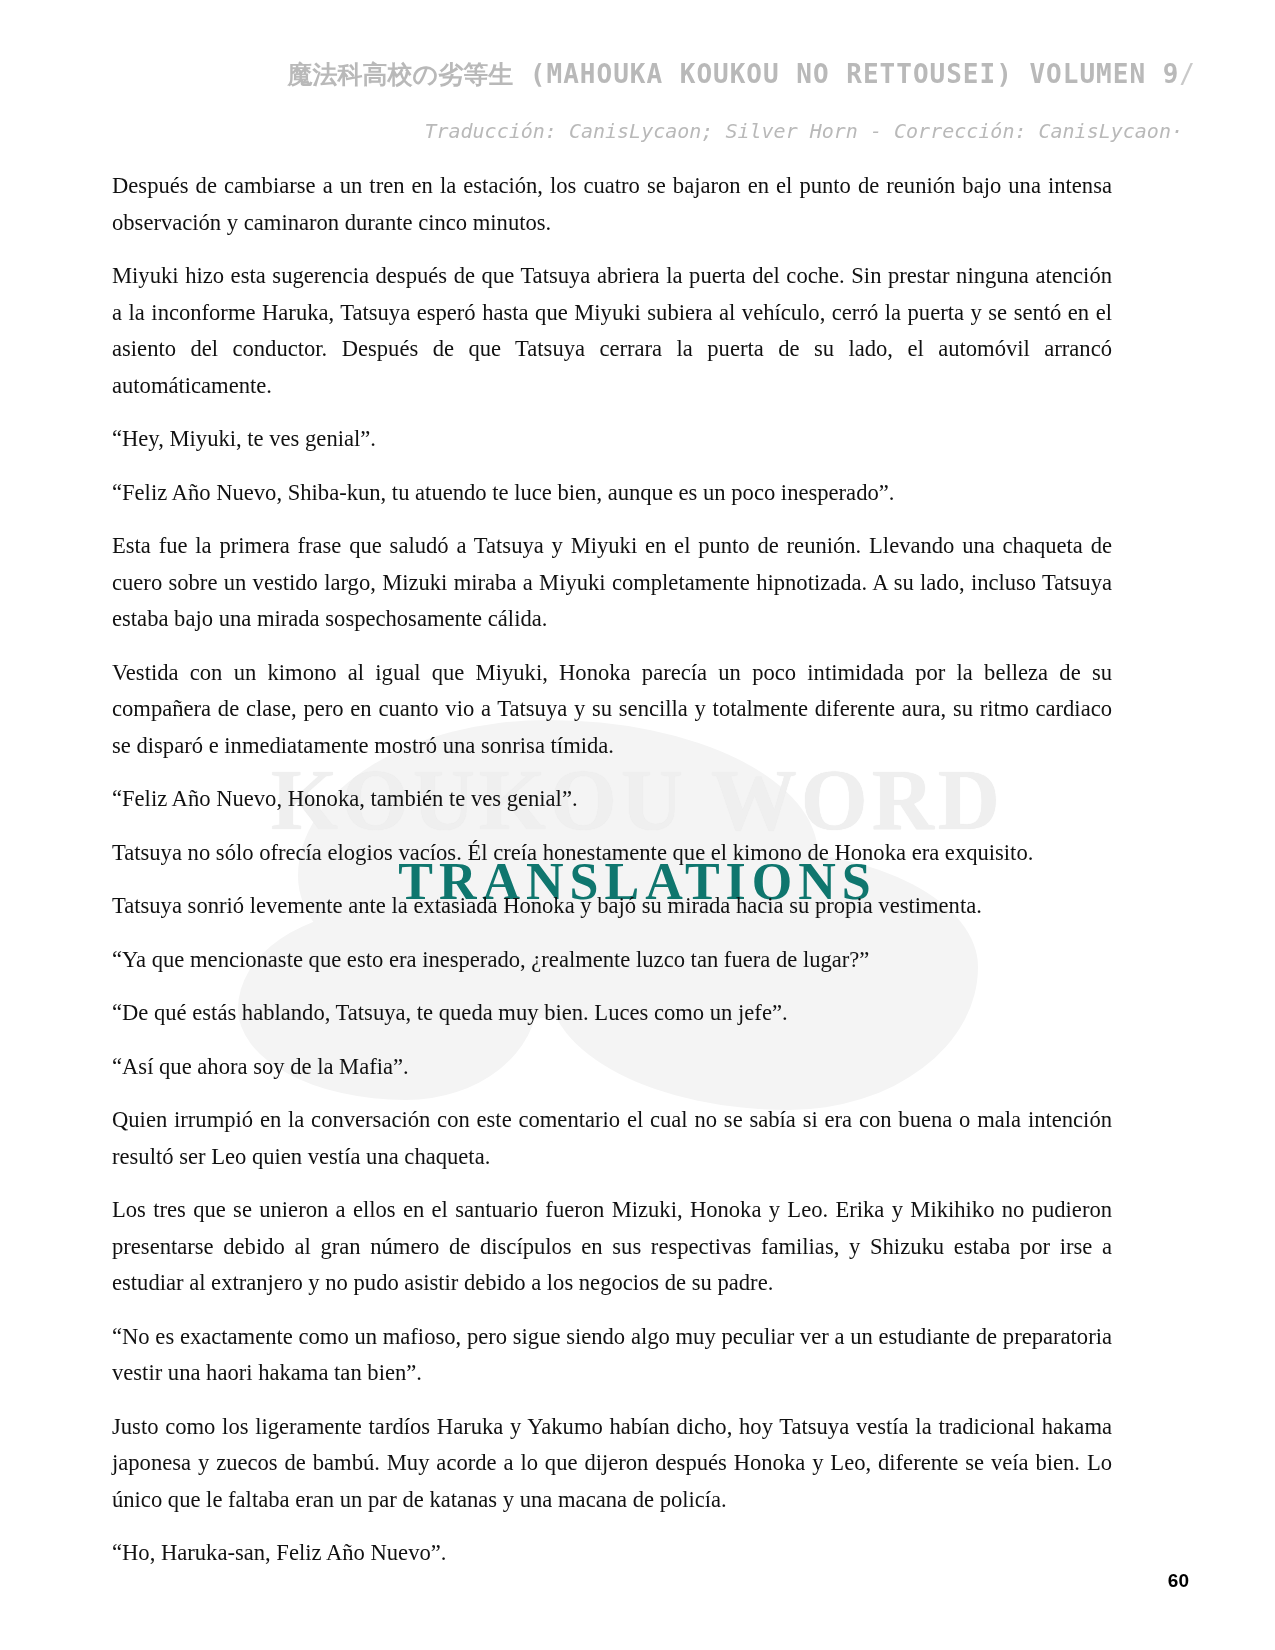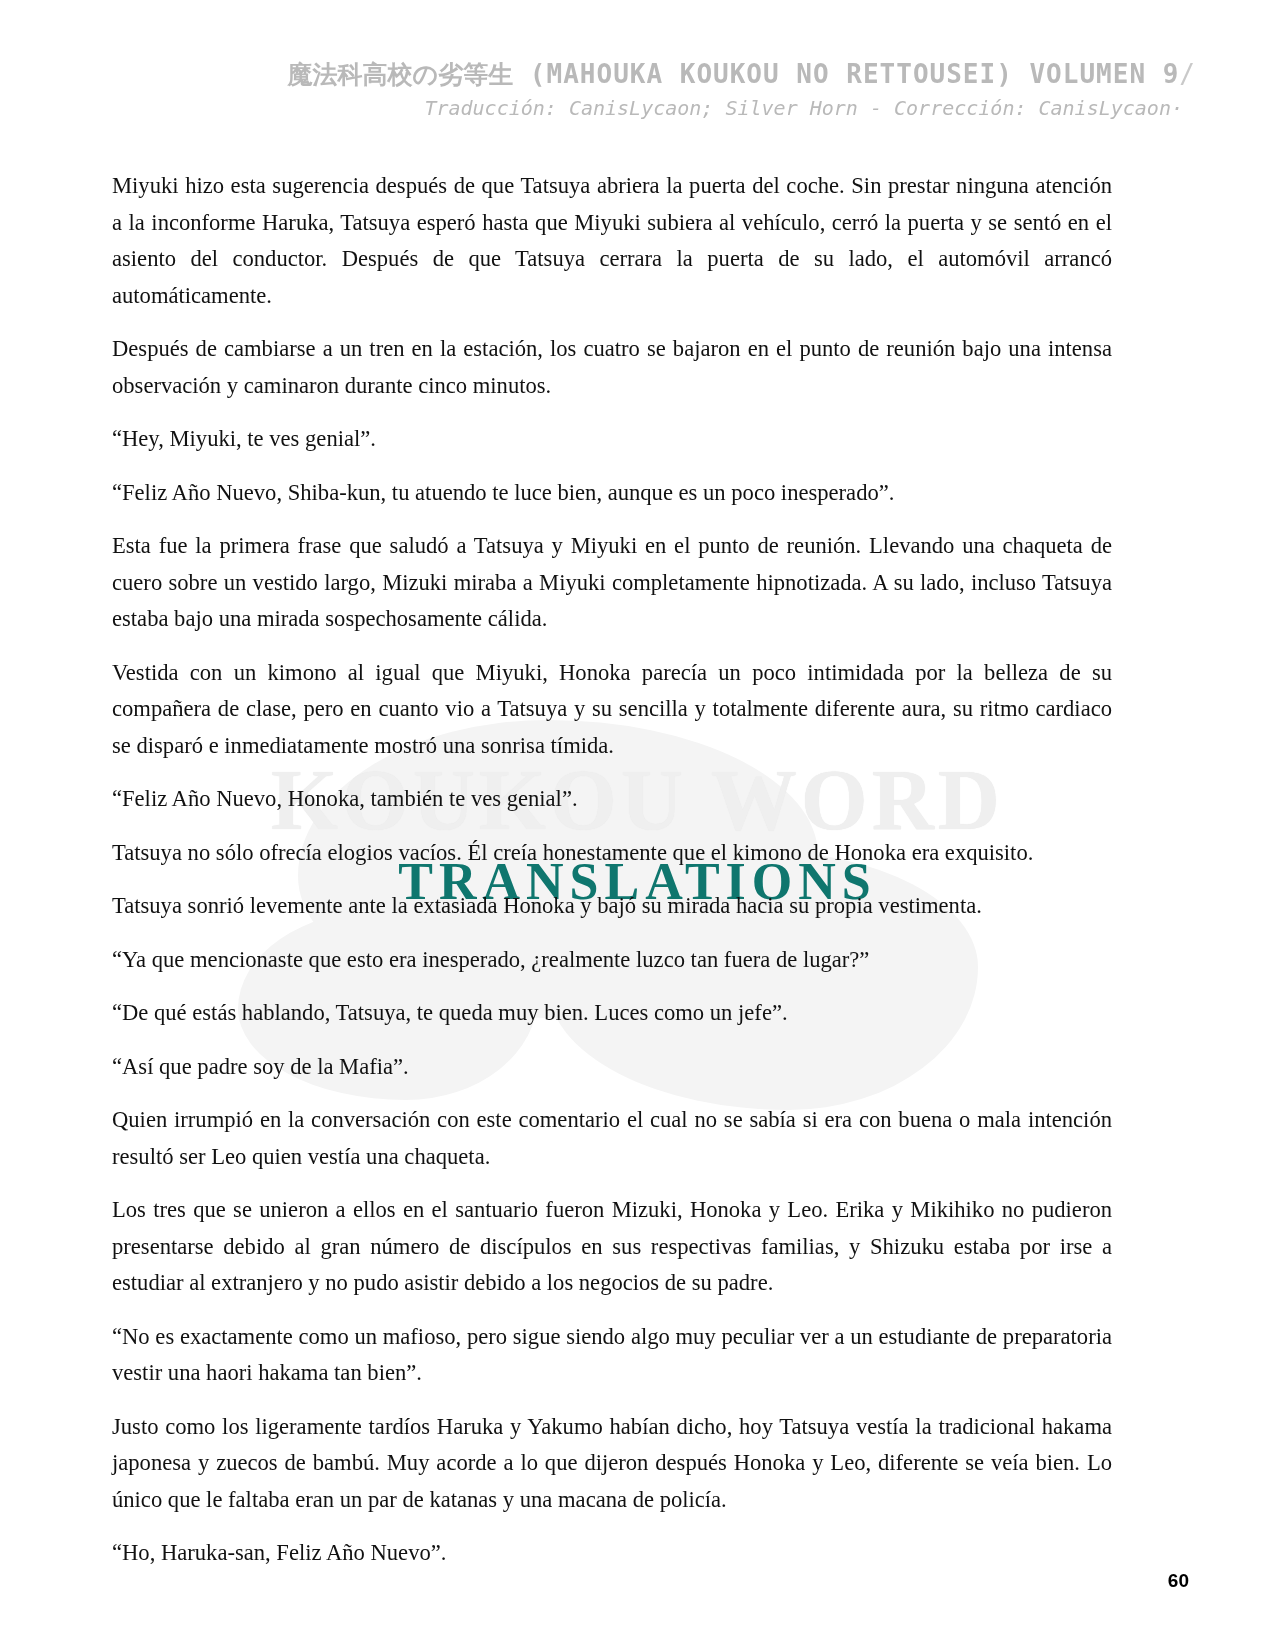--- a/index.html
+++ b/index.html
@@ -83,21 +83,21 @@
     font-size: 25px;
     letter-spacing: 0px;
   }
   .header .title-line .slash {
     color: #c9c9c9;
     font-weight: 400;
   }
   .header .credits-line {
     text-align: right;
     padding-right: 92px;
-    margin-top: 5px;
+    margin-top: 28px;
     color: #b9b9b9;
     font-size: 20px;
     font-style: italic;
     font-family: "DejaVu Sans Mono", monospace;
     white-space: nowrap;
   }
 
   
   .content {
     position: absolute;
@@ -144,32 +144,32 @@
 
   <div class="header">
     <div class="title-line">
       <span class="jp">魔法科高校の劣等生</span>
       <span>(MAHOUKA KOUKOU NO RETTOUSEI) VOLUMEN 9</span><span class="slash">/</span>
     </div>
     <div class="credits-line">Traducción: CanisLycaon; Silver Horn - Corrección: CanisLycaon·</div>
   </div>
 
   <div class="content">
+    <p class="para">Después de cambiarse a un tren en la estación, los cuatro se bajaron en el punto de reunión bajo una intensa observación y caminaron durante cinco minutos.</p>
     <p class="para">Miyuki hizo esta sugerencia después de que Tatsuya abriera la puerta del coche. Sin prestar ninguna atención a la inconforme Haruka, Tatsuya esperó hasta que Miyuki subiera al vehículo, cerró la puerta y se sentó en el asiento del conductor. Después de que Tatsuya cerrara la puerta de su lado, el automóvil arrancó automáticamente.</p>
-    <p class="para">Después de cambiarse a un tren en la estación, los cuatro se bajaron en el punto de reunión bajo una intensa observación y caminaron durante cinco minutos.</p>
     <p class="para">“Hey, Miyuki, te ves genial”.</p>
     <p class="para">“Feliz Año Nuevo, Shiba-kun, tu atuendo te luce bien, aunque es un poco inesperado”.</p>
     <p class="para">Esta fue la primera frase que saludó a Tatsuya y Miyuki en el punto de reunión. Llevando una chaqueta de cuero sobre un vestido largo, Mizuki miraba a Miyuki completamente hipnotizada. A su lado, incluso Tatsuya estaba bajo una mirada sospechosamente cálida.</p>
     <p class="para">Vestida con un kimono al igual que Miyuki, Honoka parecía un poco intimidada por la belleza de su compañera de clase, pero en cuanto vio a Tatsuya y su sencilla y totalmente diferente aura, su ritmo cardiaco se disparó e inmediatamente mostró una sonrisa tímida.</p>
     <p class="para">“Feliz Año Nuevo, Honoka, también te ves genial”.</p>
     <p class="para">Tatsuya no sólo ofrecía elogios vacíos. Él creía honestamente que el kimono de Honoka era exquisito.</p>
     <p class="para">Tatsuya sonrió levemente ante la extasiada Honoka y bajó su mirada hacia su propia vestimenta.</p>
     <p class="para">“Ya que mencionaste que esto era inesperado, ¿realmente luzco tan fuera de lugar?”</p>
     <p class="para">“De qué estás hablando, Tatsuya, te queda muy bien. Luces como un jefe”.</p>
-    <p class="para">“Así que padre soy de la Mafia”.</p>
+    <p class="para">“Así que ahora soy de la Mafia”.</p>
     <p class="para">Quien irrumpió en la conversación con este comentario el cual no se sabía si era con buena o mala intención resultó ser Leo quien vestía una chaqueta.</p>
     <p class="para">Los tres que se unieron a ellos en el santuario fueron Mizuki, Honoka y Leo. Erika y Mikihiko no pudieron presentarse debido al gran número de discípulos en sus respectivas familias, y Shizuku estaba por irse a estudiar al extranjero y no pudo asistir debido a los negocios de su padre.</p>
     <p class="para">“No es exactamente como un mafioso, pero sigue siendo algo muy peculiar ver a un estudiante de preparatoria vestir una haori hakama tan bien”.</p>
     <p class="para">Justo como los ligeramente tardíos Haruka y Yakumo habían dicho, hoy Tatsuya vestía la tradicional hakama japonesa y zuecos de bambú. Muy acorde a lo que dijeron después Honoka y Leo, diferente se veía bien. Lo único que le faltaba eran un par de katanas y una macana de policía.</p>
     <p class="para">“Ho, Haruka-san, Feliz Año Nuevo”.</p>
   </div>
 
   <div class="page-number">60</div>
 
 </div>

